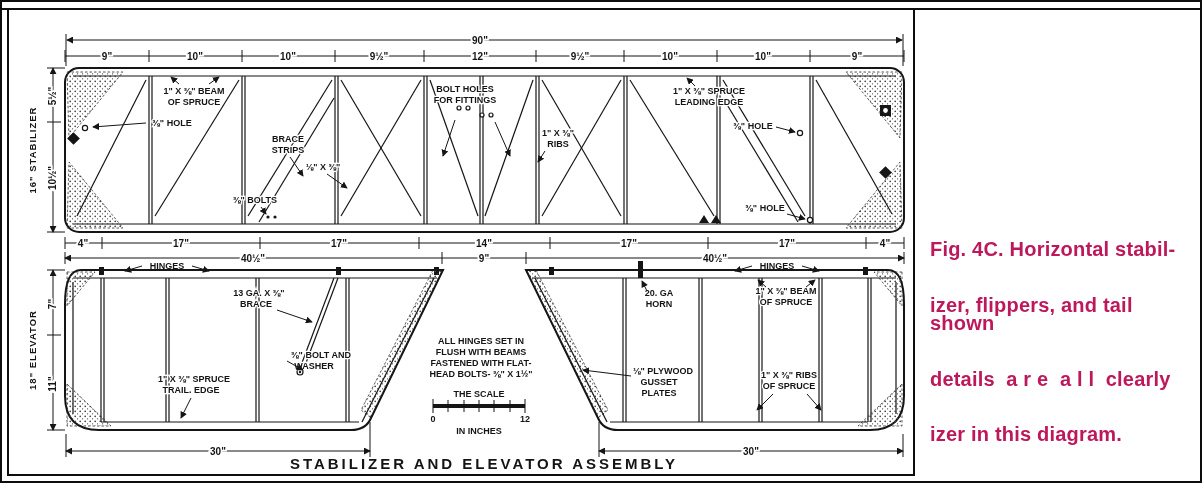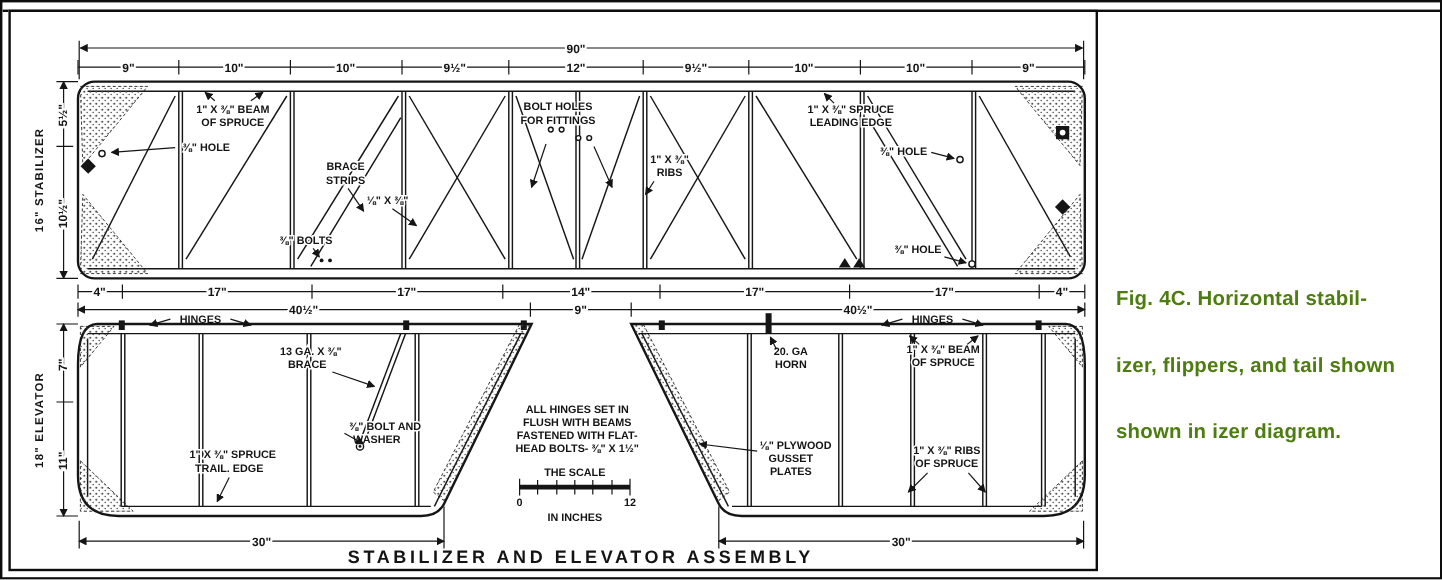--- a/index.html
+++ b/index.html
@@ -2,22 +2,22 @@
 <html><head>
 <meta charset="utf-8">
 <style>
   html,body{margin:0;padding:0;background:#e9e9e9;}
   .page{position:relative;width:1202px;height:483px;background:#fff;border:2px solid #0d0d0d;
         box-sizing:border-box;overflow:hidden;font-family:"Liberation Sans",sans-serif;}
   .topline{position:absolute;left:0;right:0;top:6px;height:2px;background:#0d0d0d;}
   .diagram-box{position:absolute;left:5px;top:6px;width:908px;height:468px;border:2px solid #0d0d0d;
         box-sizing:border-box;background:#fff;}
   .diagram-box svg{display:block;}
-  .caption{position:absolute;left:928px;top:201px;width:268px;font-weight:bold;font-size:17px;
-        line-height:18.5px;color:#4d7c0f;white-space:pre-wrap;letter-spacing:.2px;}
+  .caption{position:absolute;left:928px;top:201px;width:268px;font-weight:bold;font-size:20px;
+        line-height:18.5px;color:#be185d;white-space:pre-wrap;letter-spacing:.2px;}
   
   svg text{font-family:"Liberation Sans",sans-serif;fill:#141414;}
   .lbl{font-size:9px;font-weight:bold;text-anchor:middle;paint-order:stroke;stroke:#fff;stroke-width:2.5px;}
   .dim{font-size:10px;font-weight:bold;text-anchor:middle;paint-order:stroke;stroke:#fff;stroke-width:3.5px;}
   .vside{font-size:9.5px;font-weight:bold;text-anchor:middle;letter-spacing:1px;}
   .ttl{font-size:15px;font-weight:bold;text-anchor:middle;letter-spacing:3px;}
   .s{stroke:#151515;stroke-width:1.2;fill:none;}
   .s2{stroke:#151515;stroke-width:2;fill:none;}
   .dln{stroke:#151515;stroke-width:1;fill:none;}
   .thk{stroke:#151515;stroke-width:4;fill:none;}
@@ -343,15 +343,16 @@
       <text class="dim" x="742" y="445">30"</text>
     </g>
 
     <text class="ttl" x="475" y="459">STABILIZER AND ELEVATOR ASSEMBLY</text>
   </svg>
   </div>
 
   <div class="caption">
     <div>Fig. 4C. Horizontal stabil-</div>
     <div>izer, flippers, and tail shown</div>
-    <div>shown in izer diagram.</div>
+    <div>details  a r e  a l l  clearly</div>
+    <div>izer in this diagram.</div>
   </div>
 </div>
 
 </body></html>

